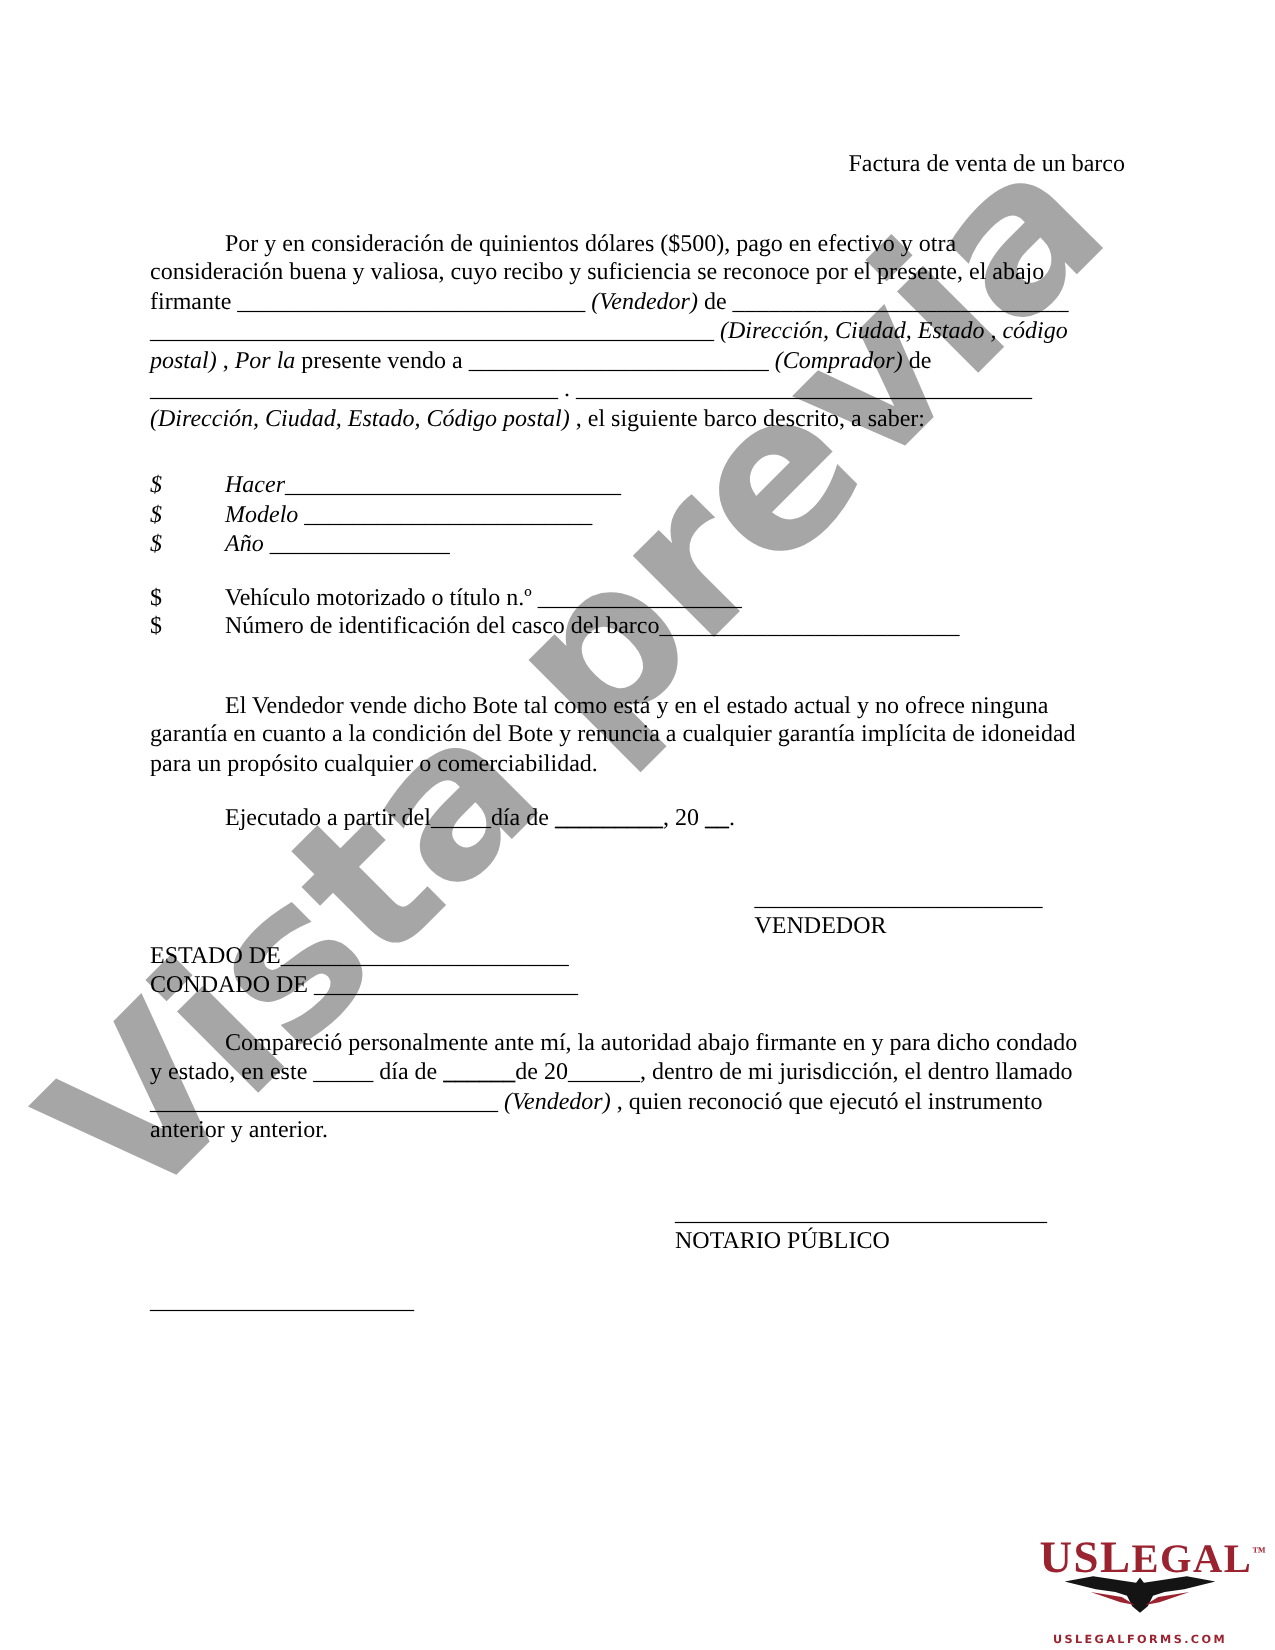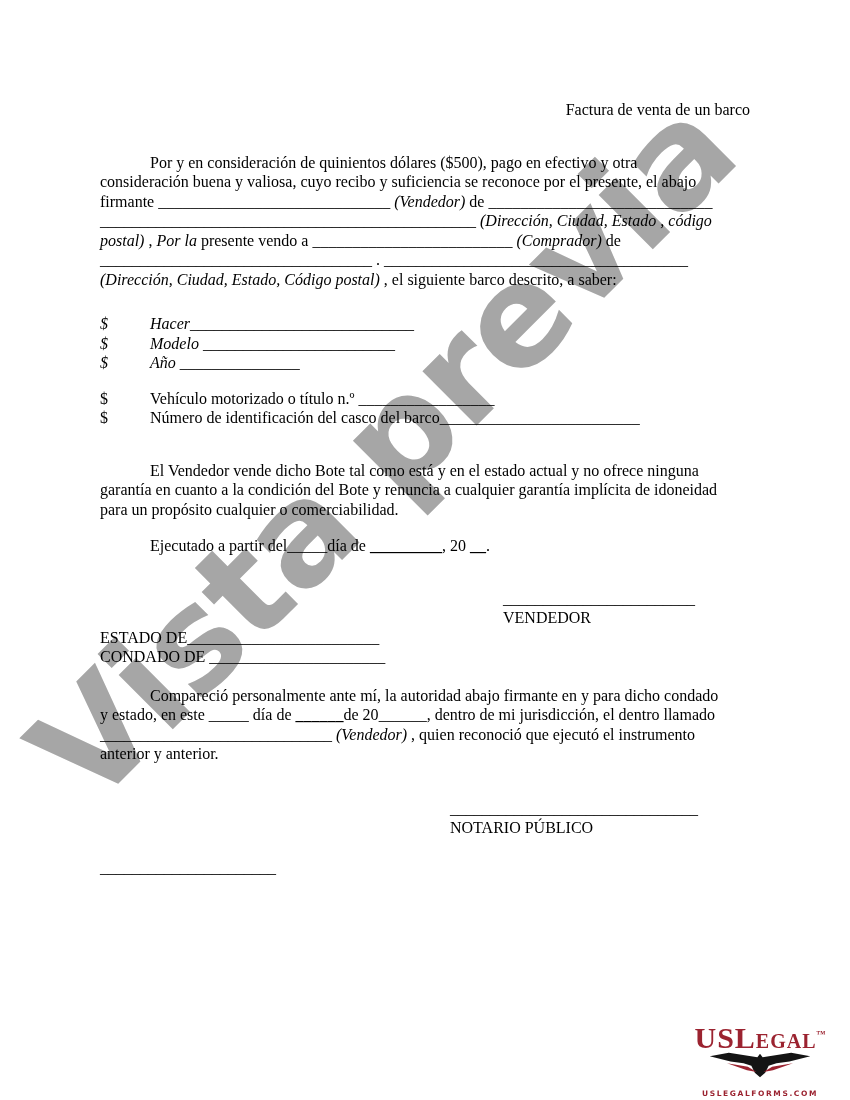--- a/index.html
+++ b/index.html
@@ -54,21 +54,21 @@
     z-index:1;
   }
   .logo-word {
     font-family:"Liberation Serif", serif;
     font-weight:bold;
     font-size:30px;
     line-height:28px;
     letter-spacing:1px;
     white-space:nowrap;
   }
-  .logo-word .small-caps { font-size:20px; }
+  .logo-word .small-caps { font-size:27px; }
   .logo-tm { font-size:9px; vertical-align:super; letter-spacing:0; }
   .logo-eagle { margin-top:-3px; }
   .logo-site {
     font-family:"DejaVu Sans", sans-serif;
     font-weight:bold;
     font-size:7.5px;
     letter-spacing:1.6px;
     margin-top:1px;
     white-space:nowrap;
   }

